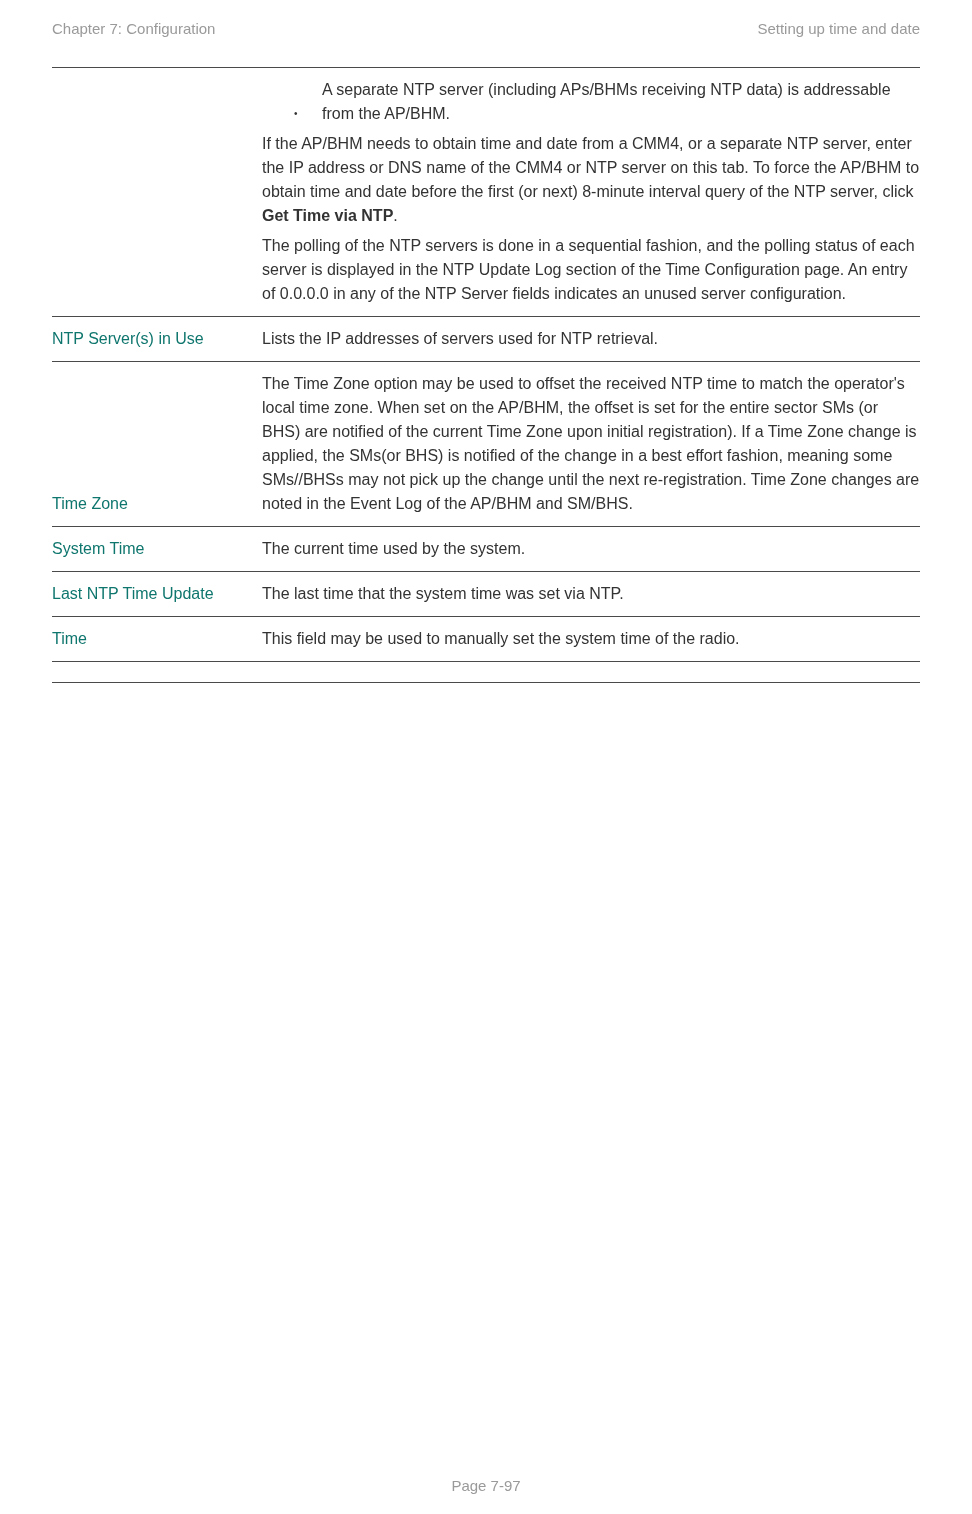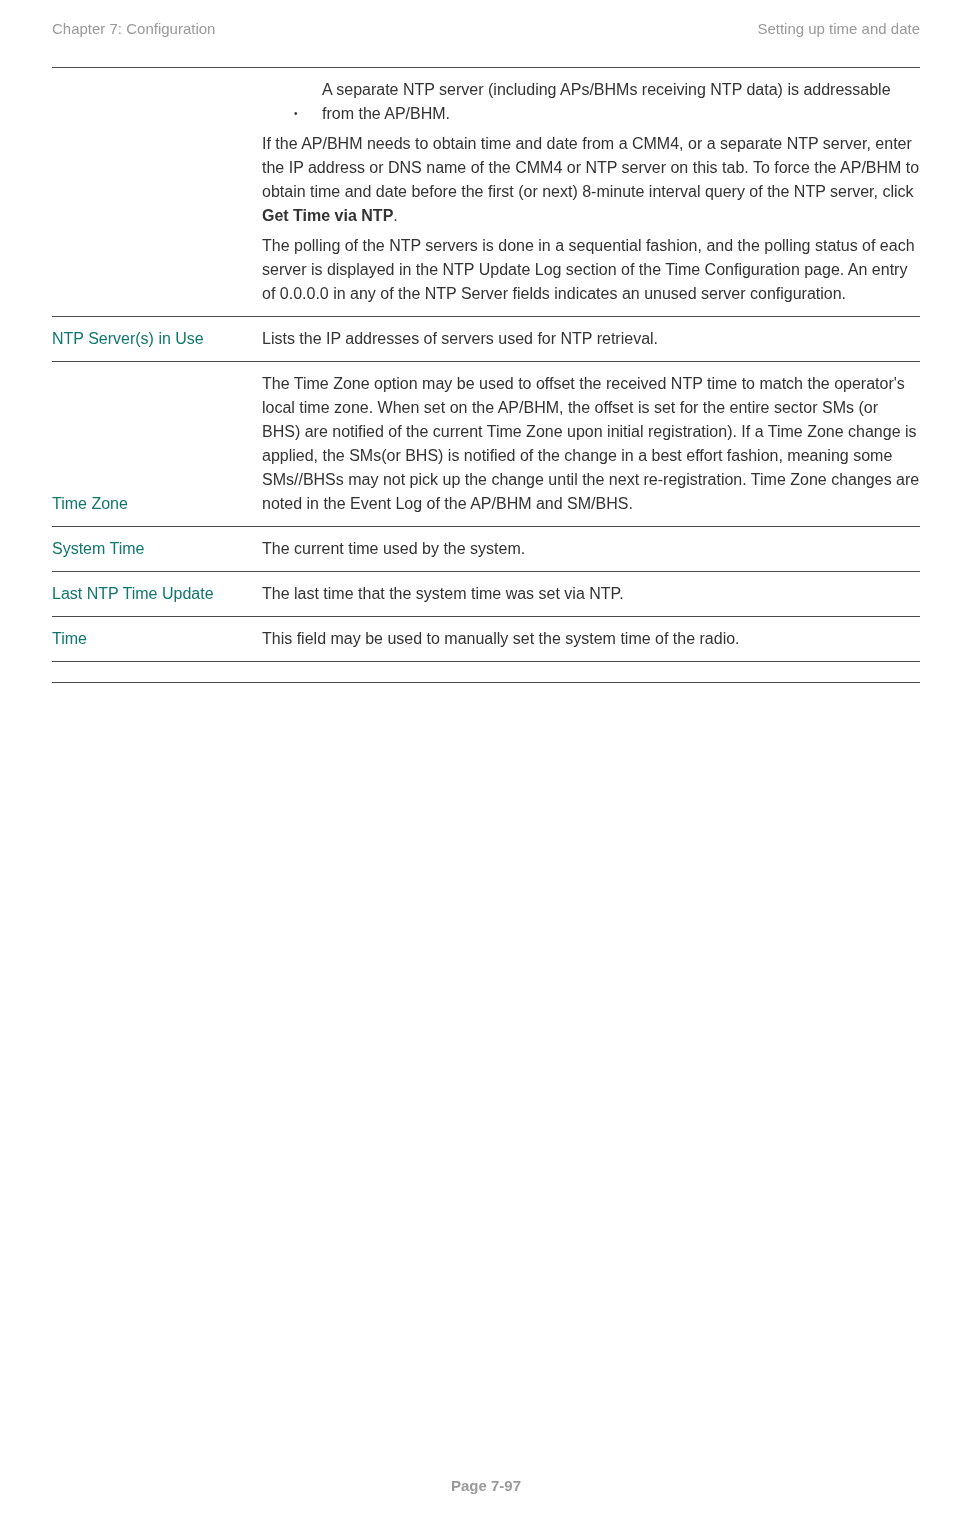--- a/index.html
+++ b/index.html
@@ -75,21 +75,20 @@
       font-weight: bold;
     }
     .footer {
       position: absolute;
       bottom: 20px;
       left: 0;
       right: 0;
       text-align: center;
       font-size: 15px;
       color: #9a9a9a;
-      font-weight: bold;
     }
   </style>
 </head>
 <body>
 
 <div class="header">
   <div class="header-left">Chapter 7:  Configuration</div>
   <div class="header-right">Setting up time and date</div>
 </div>
 

